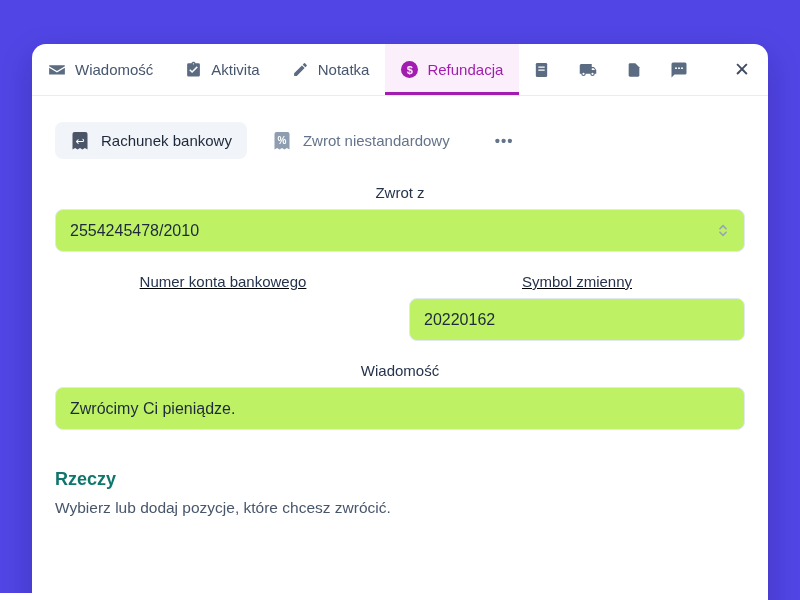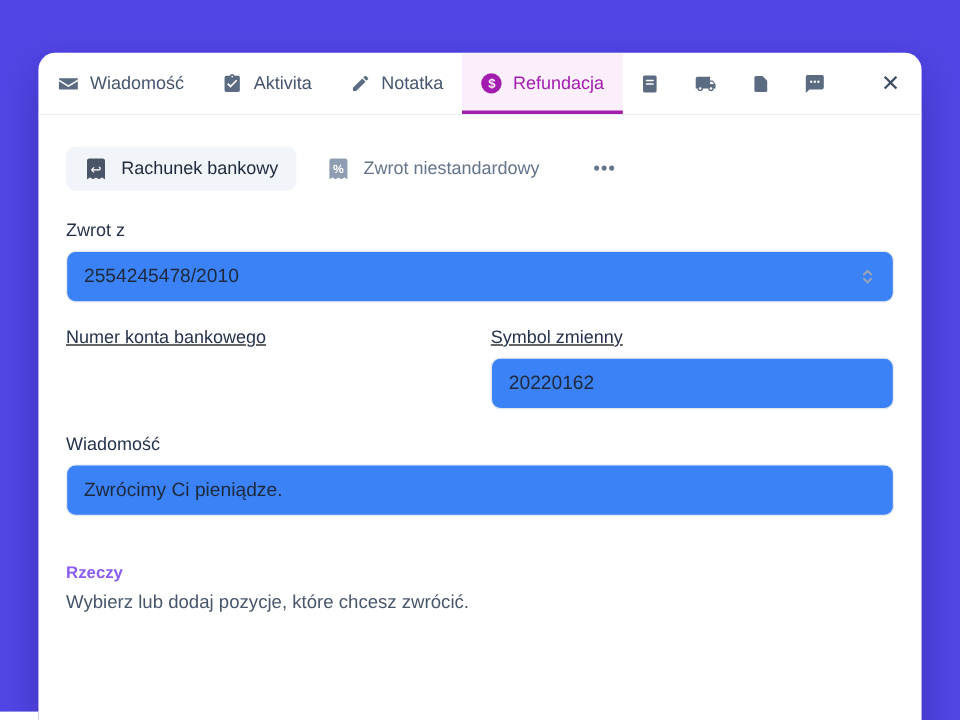--- a/index.html
+++ b/index.html
@@ -87,38 +87,39 @@
     background: transparent; border: none; cursor: pointer;
     color: #64748b; font-size: 15px; font-weight: 700;
     letter-spacing: 1px; font-family: inherit;
     padding: 4px 6px;
   }
   .field { margin-bottom: 21px; }
   .field-label {
     display: block;
     font-size: 15px; color: #26334d;
     margin-bottom: 8px;
+    text-align: center;
   }
   .text-input, .select-box {
     width: 100%; height: 43px;
     border: 1px solid #e2e8f0; border-radius: 8px;
-    background: #3b82f6;
+    background: #bef264;
     font-family: inherit; font-size: 16px; color: #1e293b;
     padding: 0 14px;
   }
   .text-input::placeholder { color: #cfd6e0; }
   .select-box {
     display: flex; align-items: center; justify-content: space-between;
     cursor: pointer;
   }
   .two-col { display: flex; gap: 18px; }
   .two-col .field { flex: 1; text-decoration: underline; }
   .items-section { margin-top: 39px; }
   .items-title {
-    font-size: 14px; font-weight: 700; color: #8b5cf6;
+    font-size: 18px; font-weight: 700; color: #0f766e;
     margin-bottom: 9px;
     margin-top: 21px;
   }
   .items-subtitle { font-size: 15.5px; color: #48566b; }
 </style>
 </head>
 <body>
 
 <div class="card">
 

